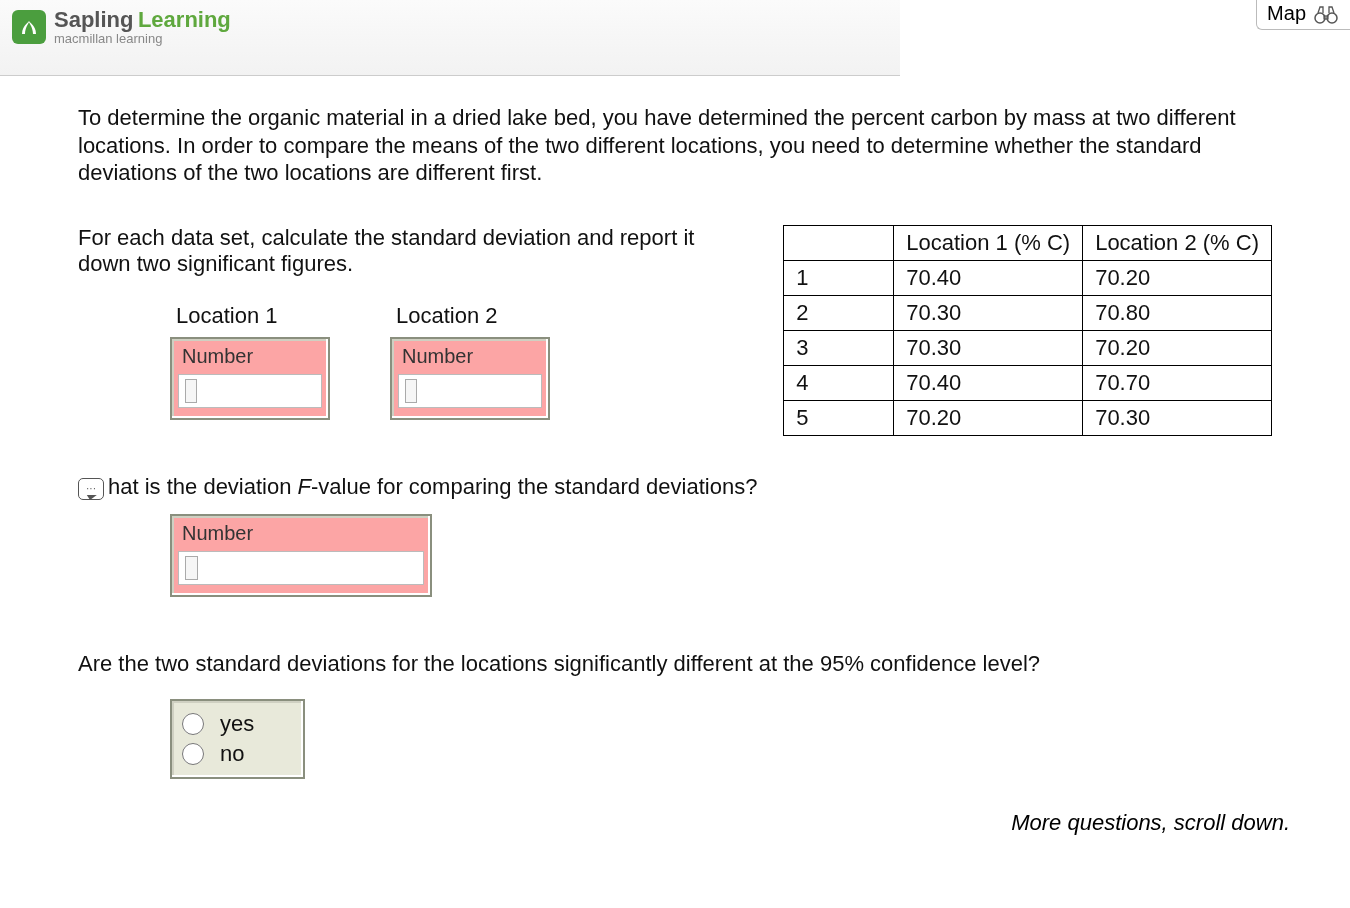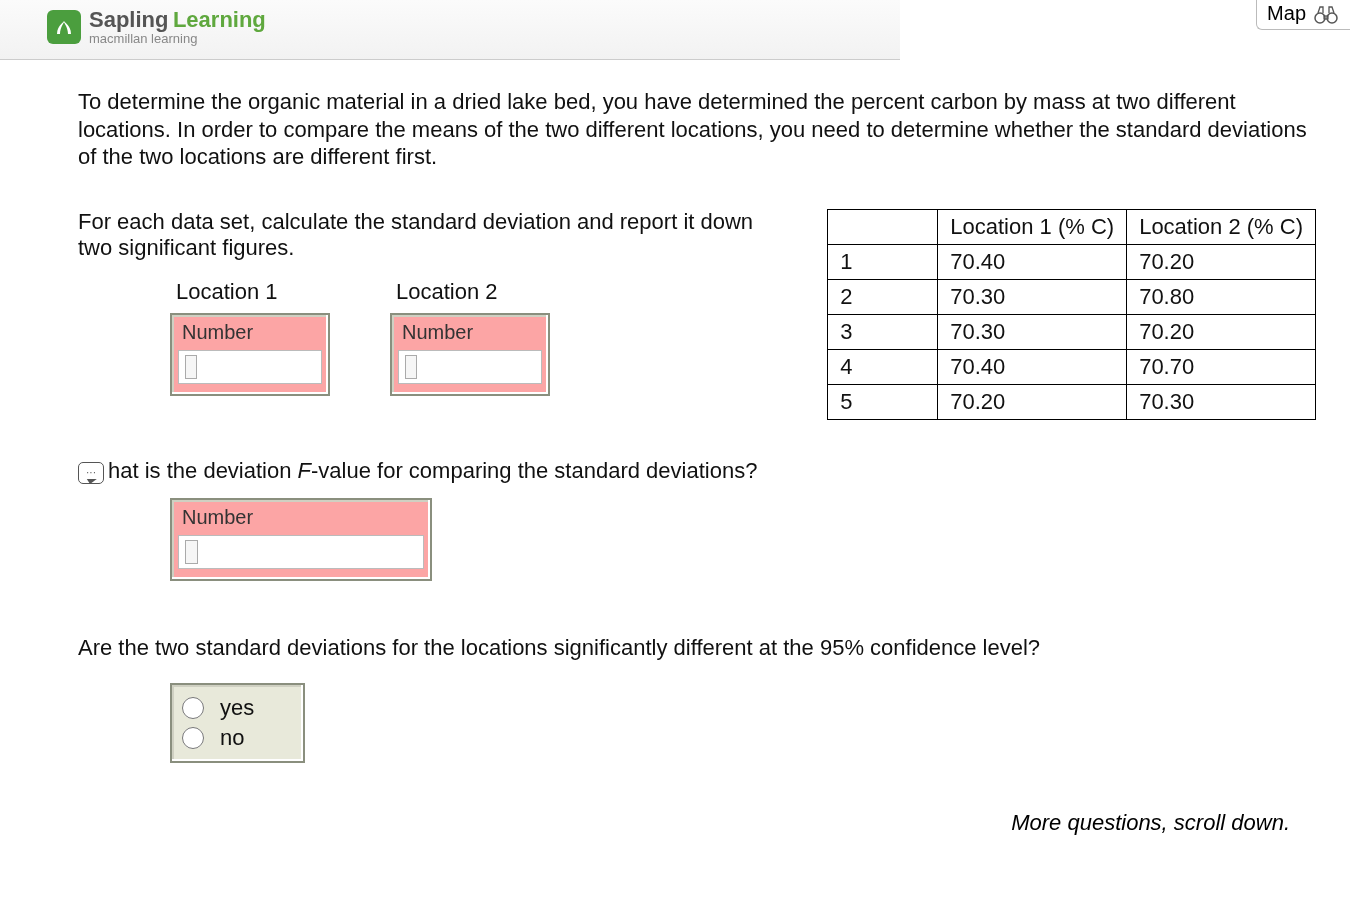--- a/index.html
+++ b/index.html
@@ -7,25 +7,24 @@
     font-family: Arial, Helvetica, sans-serif;
     background: #fff;
     width: 1350px;
     height: 908px;
     overflow: hidden;
     position: relative;
   }
   
   .header {
     position: relative;
-    height: 60px;
+    height: 76px;
     border-bottom: 1px solid #ccc;
     background: linear-gradient(#fbfbfb,#f2f2f2);
     width: 900px;
-    padding-left: 35px;
   }
   .header-content {
     display: flex;
     align-items: center;
     padding: 8px 12px;
     gap: 8px;
   }
   .logo-icon {
     width: 34px; height: 34px;
     background: #4b9e3e;
@@ -45,36 +44,36 @@
     border-radius:0 0 0 6px;
     background:#fff;
     padding:2px 10px 4px 10px;
     display:flex; align-items:center; gap:6px;
     font-size:20px;
     z-index:10;
   }
   .map-icon svg { display:block; }
   
   .content {
-    padding: 28px 34px 20px 78px;
+    padding: 28px 78px 20px 78px;
     font-size: 22px;
     color:#111;
   }
   .prompt { line-height:1.25; margin-bottom:38px; }
   .row1 {
     display:flex;
     align-items:flex-start;
     gap: 40px;
     margin-bottom: 38px;
   }
   .left-block { flex:1; }
   .instr { margin-bottom:18px; }
   .loc-inputs { display:flex; gap:60px; padding-left:92px;}
   .loc-col { text-align:left; }
-  .loc-title { font-size:22px; margin-bottom:8px; padding-left:6px;}
+  .loc-title { font-size:22px; margin-bottom:8px; padding-left:6px;margin-top:8px;}
   
   .numbox {
     width:160px;
     border:2px solid #8a8f7e;
     background:#fca5a5;
     box-shadow: inset -2px -2px 0 #fff, inset 2px 2px 0 #cfd0c2;
     padding:4px 6px 10px 6px;
   }
   .numbox-wide { width:262px; }
   .numbox-label { font-size:20px; color:#333; padding:2px 4px 6px 4px; text-align:left;}

